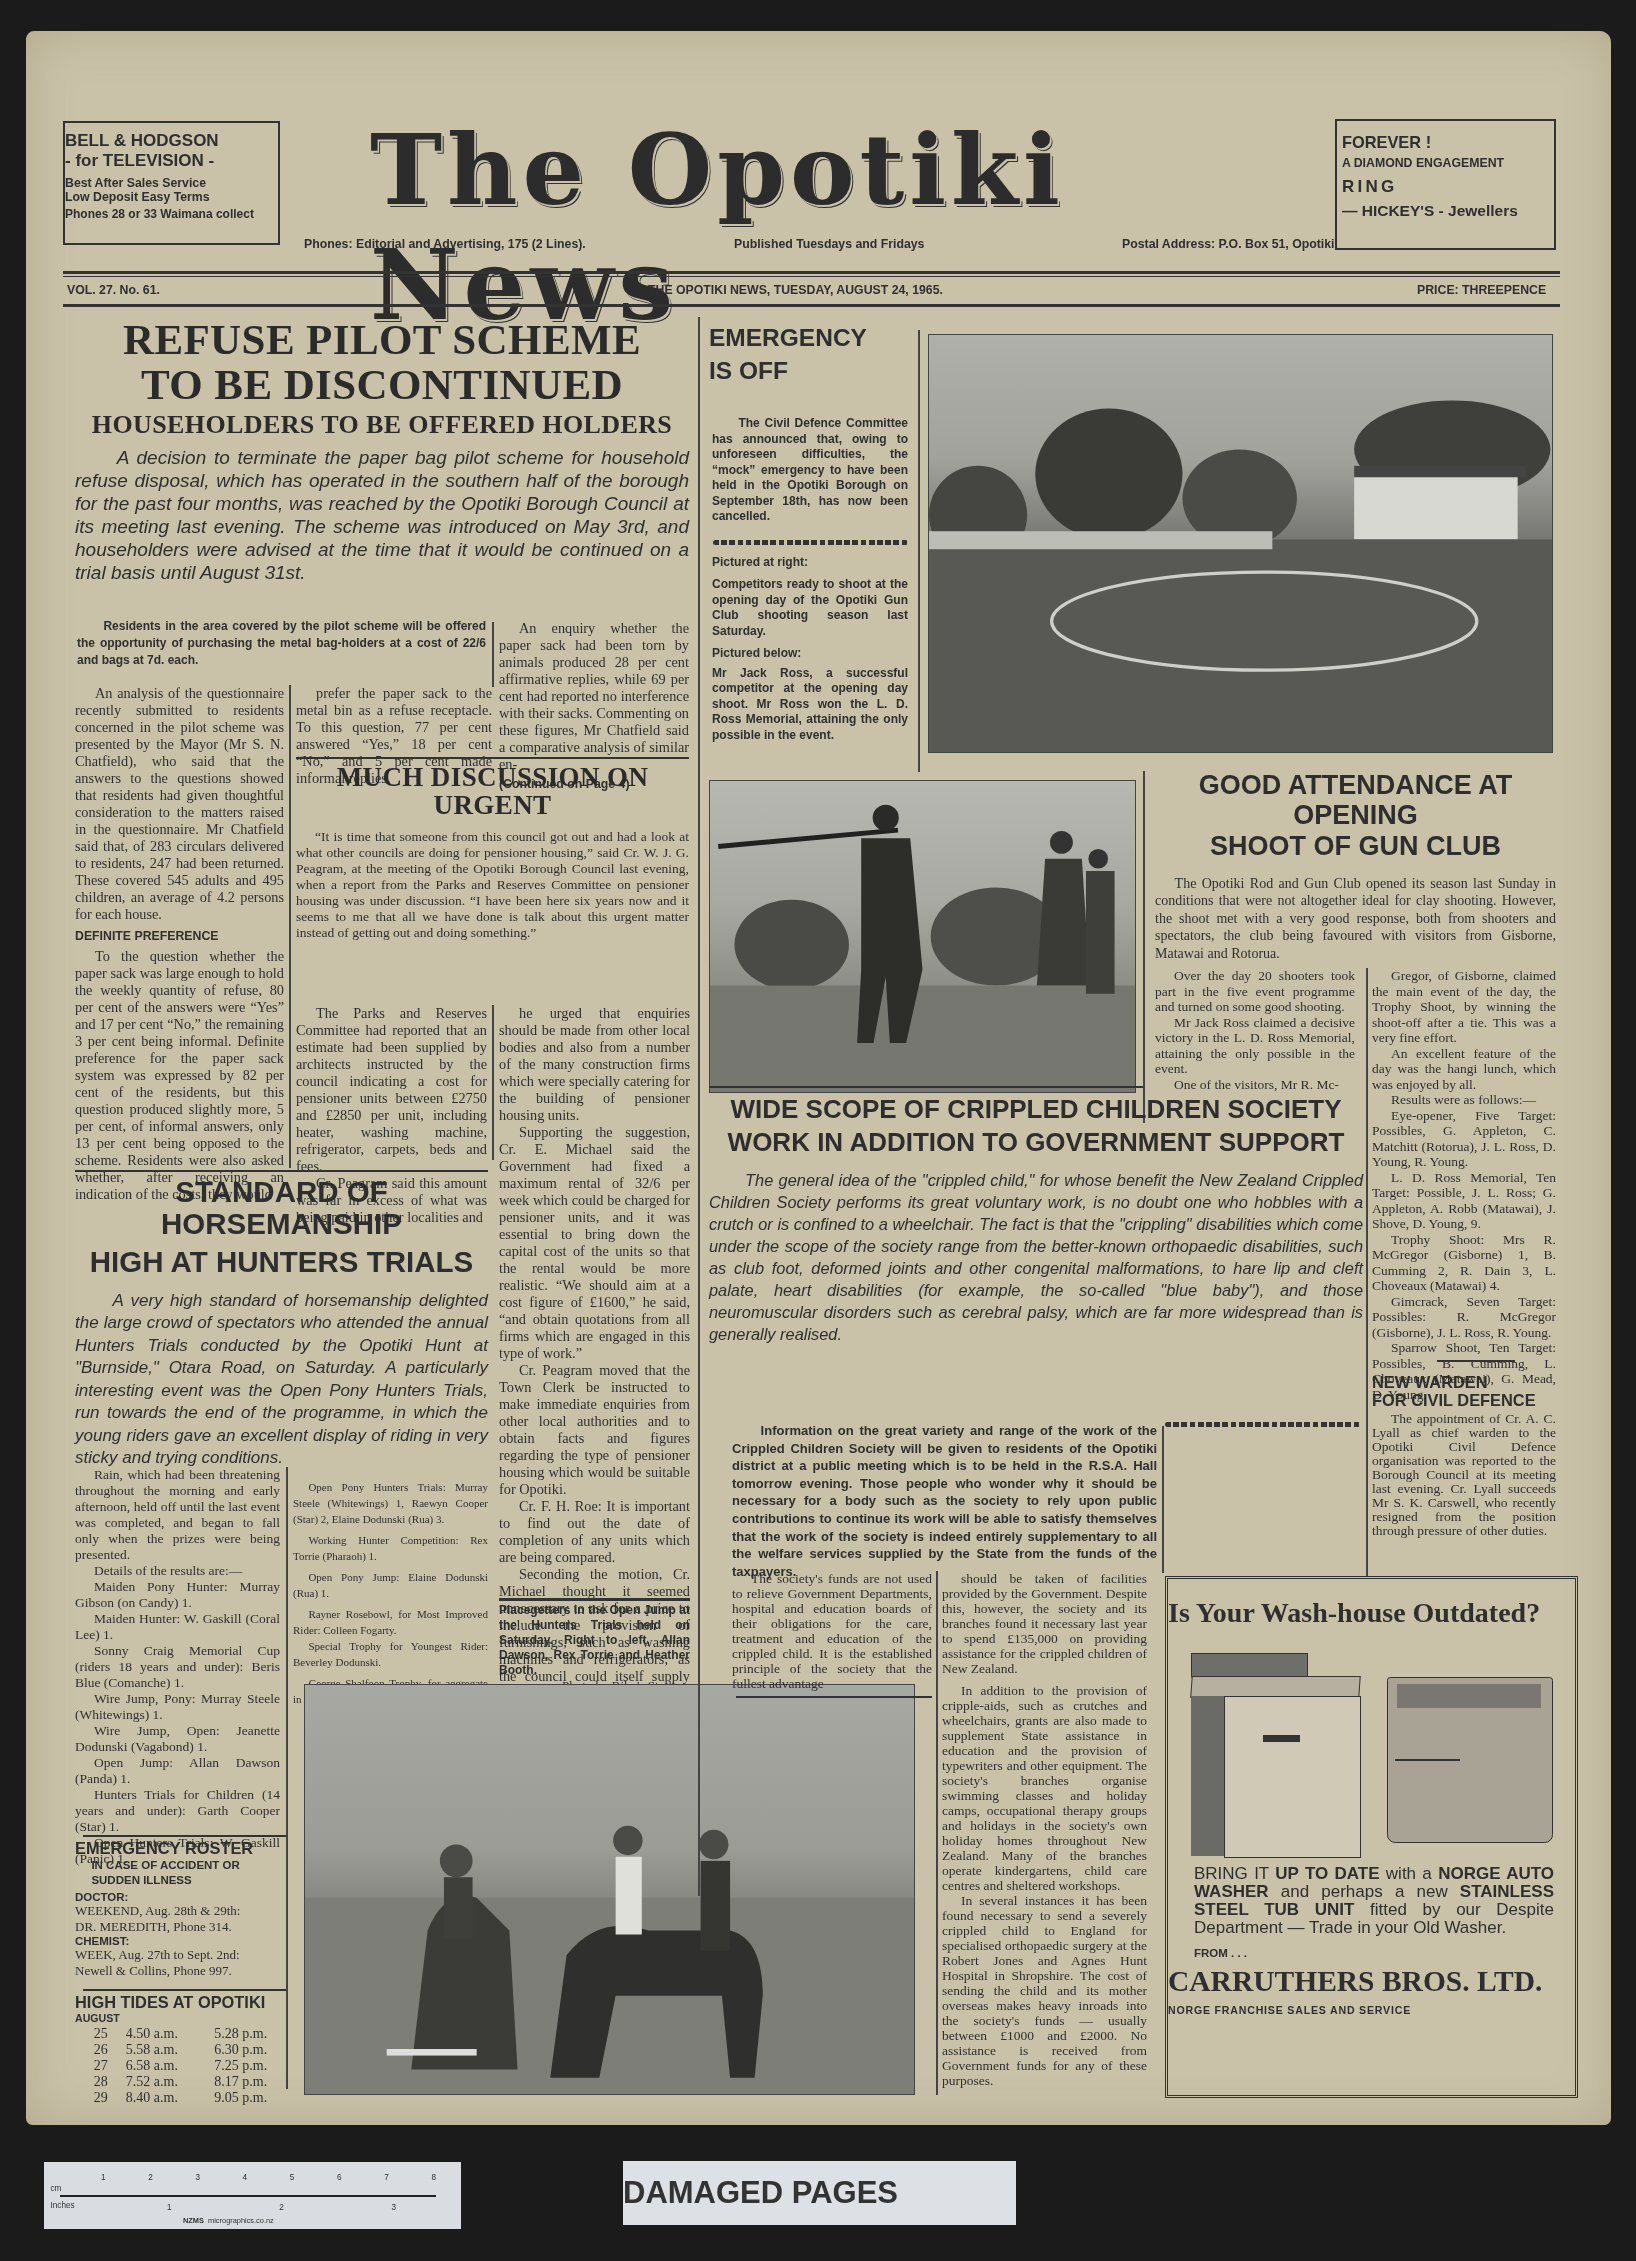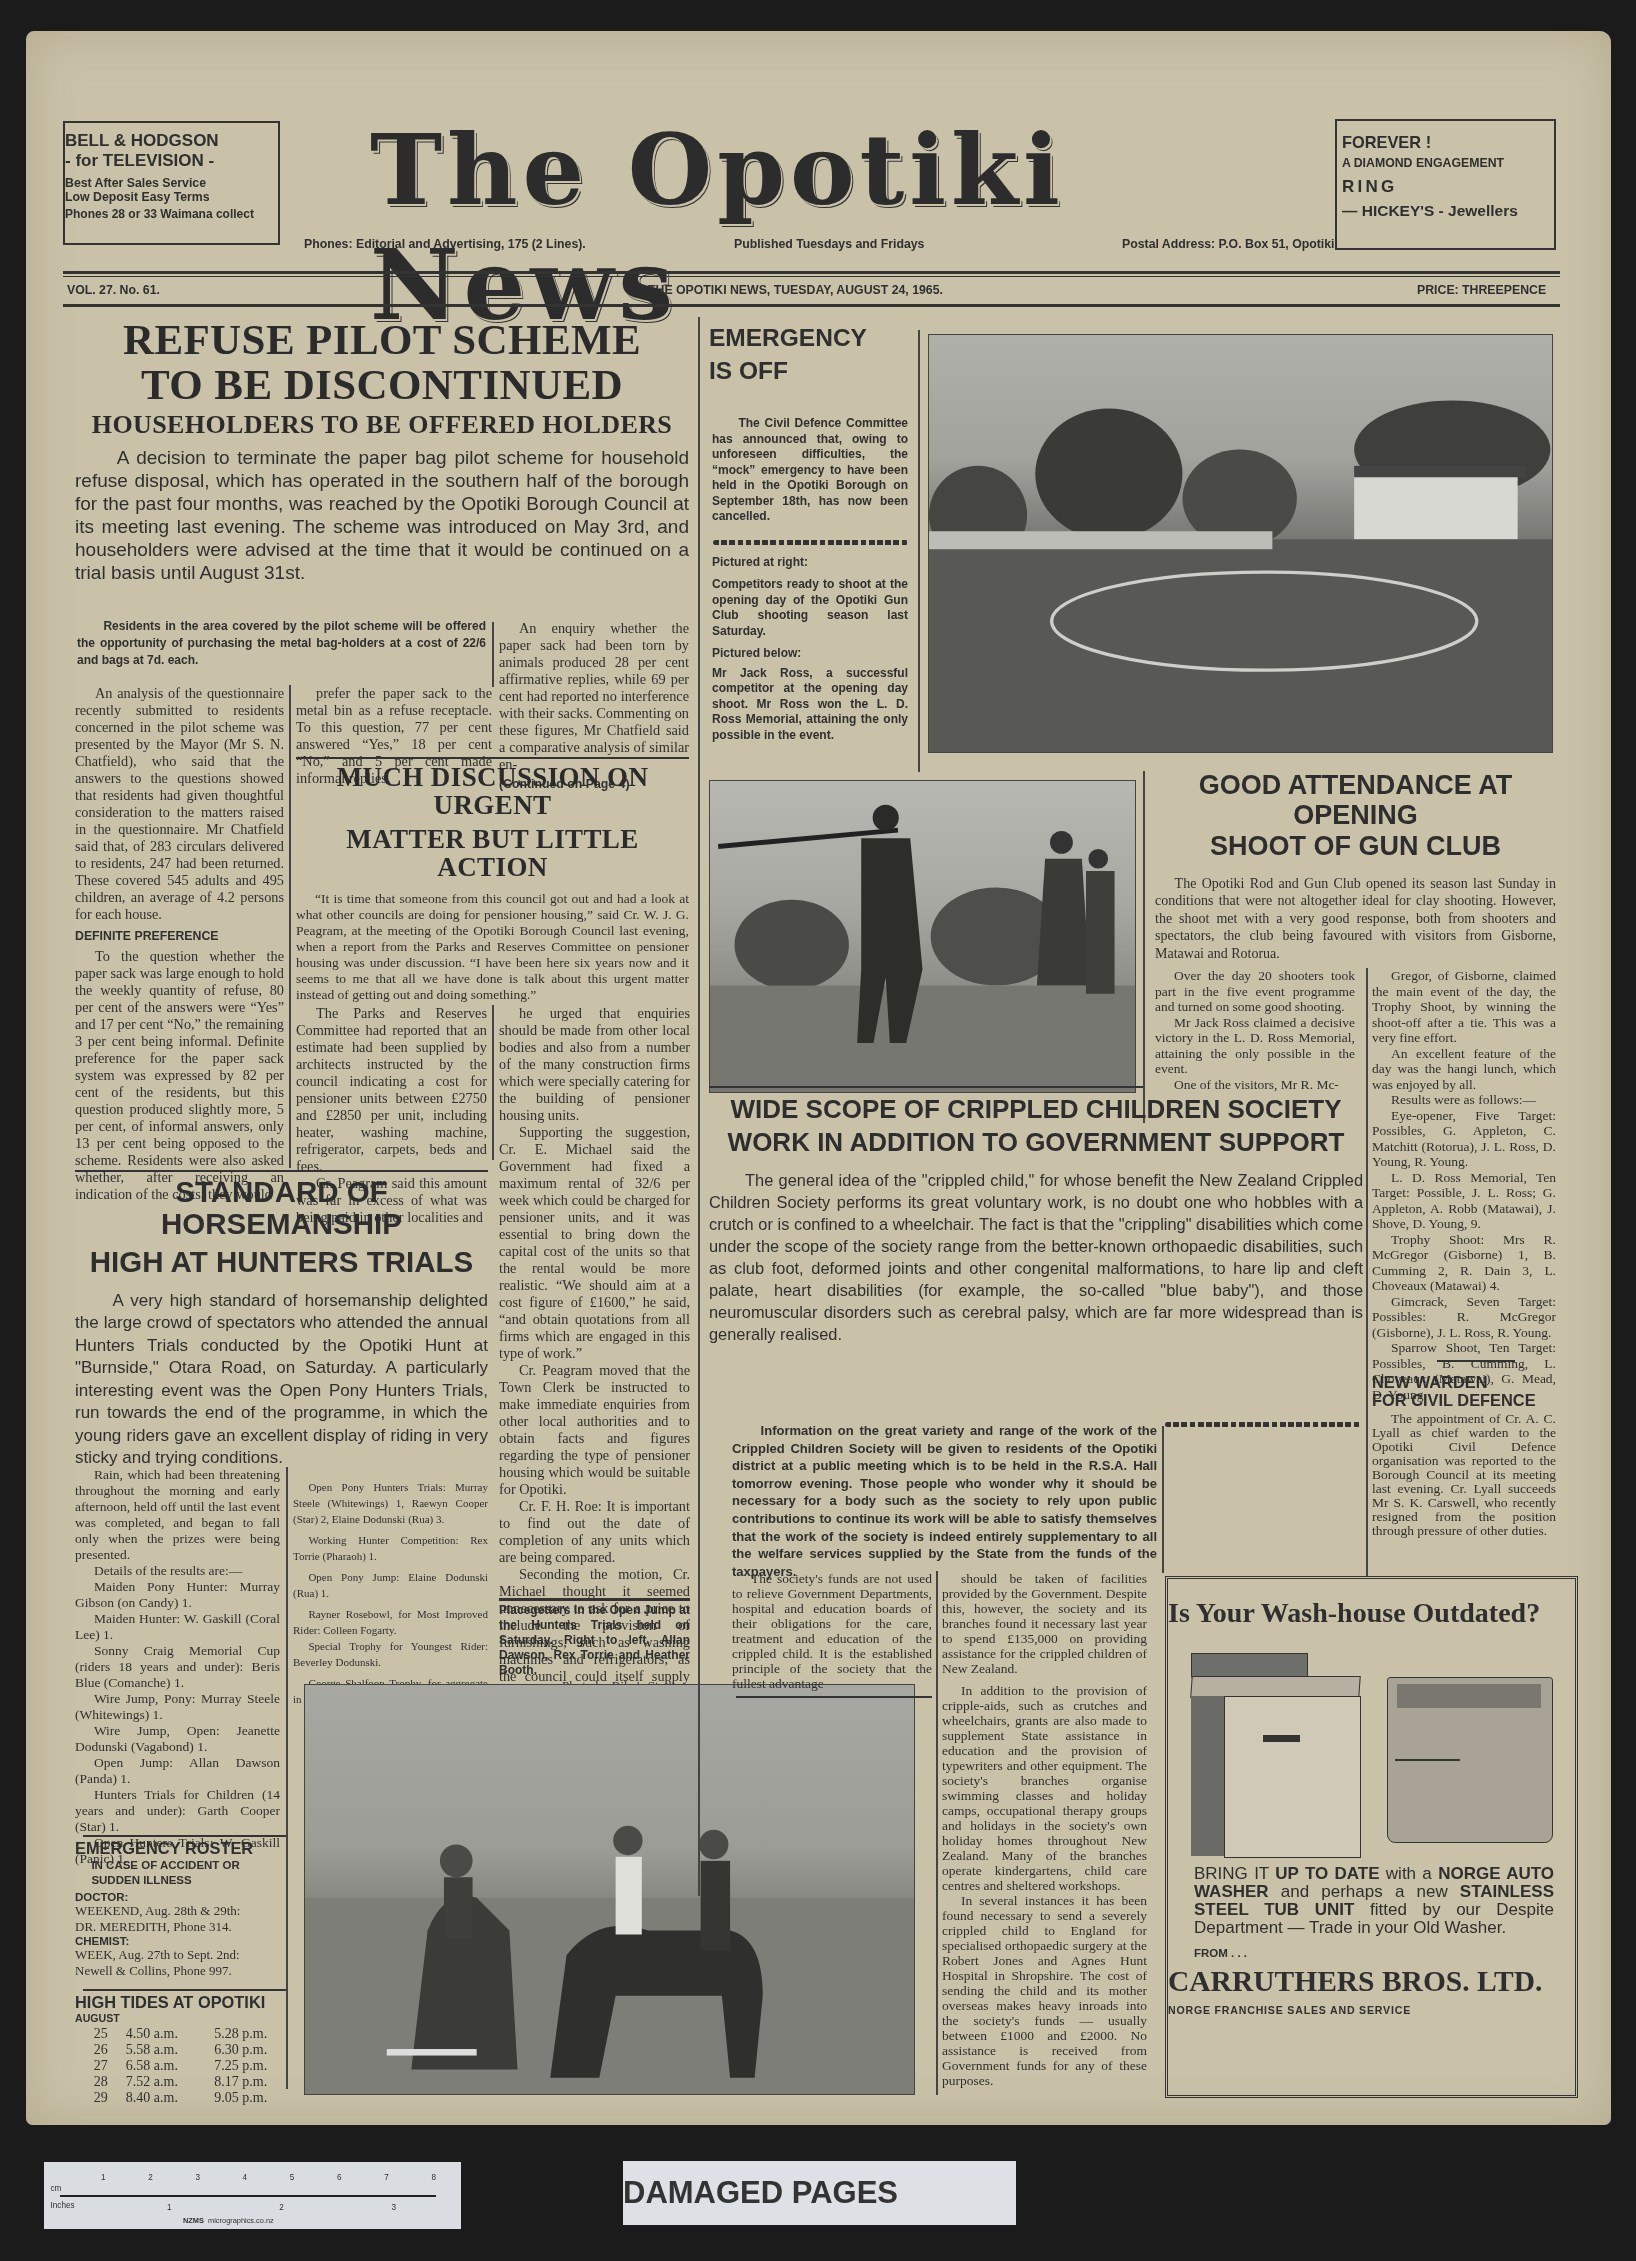--- a/index.html
+++ b/index.html
@@ -8,21 +8,21 @@
   .abs { position:absolute; }
   .box { border:2.5px solid #333; }
   .sans { font-family:"Liberation Sans", sans-serif; }
   .serif { font-family:"Liberation Serif", serif; }
   .bold { font-weight:bold; }
   .center { }
   .rule { position:absolute; background:#333; }
   .vrule { position:absolute; width:1.6px; background:#444; }
   .body-text { font-size:14.3px; line-height:17px; text-align:justify; font-family:"Liberation Serif", serif; }
   .body-text p { margin:0; text-indent:1.4em; }
-  .lede { font-family:"Liberation Sans", sans-serif; font-size:19px; line-height:23px; text-align:justify; }
+  .lede { font-family:"Liberation Sans", sans-serif; font-size:19px; line-height:23px; text-align:justify;font-style:italic; }
   .lede p { margin:0; text-indent:2.2em; }
   .bold-lede { font-family:"Liberation Sans", sans-serif; font-weight:bold; font-size:12.3px; line-height:17px; text-align:justify; }
   .bold-lede p { margin:0; text-indent:2.2em; }
   .hl { font-family:"Liberation Serif", serif; font-weight:bold; color:#2b2b2b; text-align:center; line-height:1.05; letter-spacing:0.4px; }
   .hl-sans { font-family:"Liberation Sans", sans-serif; font-weight:bold; color:#2e2e2e; text-align:center; line-height:1.1; transform-origin:center; }
   .photo { position:absolute; background:linear-gradient(180deg,#9a9a94 0%,#8a8a86 45%,#5f5f5c 60%,#74746f 100%); border:0.8px solid #444; overflow:hidden; }
   .photo svg { width:100%; height:100%; display:block; }
   .wavy { position:absolute; height:4.9px; background:repeating-linear-gradient(90deg,#333 0 5.7px, transparent 5.7px 8.2px); border-radius:2.5px; }
   .tides td { padding:0 3.3px; font-size:14px; }
 </style>
@@ -82,21 +82,20 @@
     <p>To the question whether the paper sack was large enough to hold the weekly quantity of refuse, 80 per cent of the answers were “Yes” and 17 per cent “No,” the remaining 3 per cent being informal. Definite preference for the paper sack system was expressed by 82 per cent of the residents, but this question produced slightly more, 5 per cent, of informal answers, only 13 per cent being opposed to the scheme. Residents were also asked whether, after receiving an indication of the costs, they would</p>
   </div>
   <div class="vrule" style="left:263px;top:654px;height:483px;"></div>
   <div class="abs body-text" style="left:270px;top:654px;width:196px;">
     <p>prefer the paper sack to the metal bin as a refuse receptacle. To this question, 77 per cent answered “Yes,” 18 per cent “No,” and 5 per cent made informal replies.</p>
   </div>
   <div class="rule" style="left:270px;top:726px;width:393px;height:1.6px;"></div>
 
   <div class="abs" style="left:270px;top:732px;width:393px;">
     <div class="hl" style="font-size:27px;">MUCH DISCUSSION ON URGENT</div>
-    <div class="hl" style="font-size:27px;margin-top:4.9px;">MATTER BUT LITTLE ACTION</div>
     <div class="body-text" style="margin-top:9.8px;font-size:13.5px;line-height:16px;">
         <p>“It is time that someone from this council got out and had a look at what other councils are doing for pensioner housing,” said Cr. W. J. G. Peagram, at the meeting of the Opotiki Borough Council last evening, when a report from the Parks and Reserves Committee on pensioner housing was under discussion. “I have been here six years now and it seems to me that all we have done is talk about this urgent matter instead of getting out and doing something.”</p>
       </div>
   </div>
   <div class="abs body-text" style="left:270px;top:974px;width:191px;">
     <p>The Parks and Reserves Committee had reported that an estimate had been supplied by architects instructed by the council indicating a cost for pensioner units between £2750 and £2850 per unit, including heater, washing machine, refrigerator, carpets, beds and fees.</p>
     <p>Cr. Peagram said this amount was far in excess of what was being paid in other localities and</p>
   </div>
   <div class="vrule" style="left:466px;top:974px;height:155px;"></div>
   <div class="abs body-text" style="left:473px;top:974px;width:191px;">

